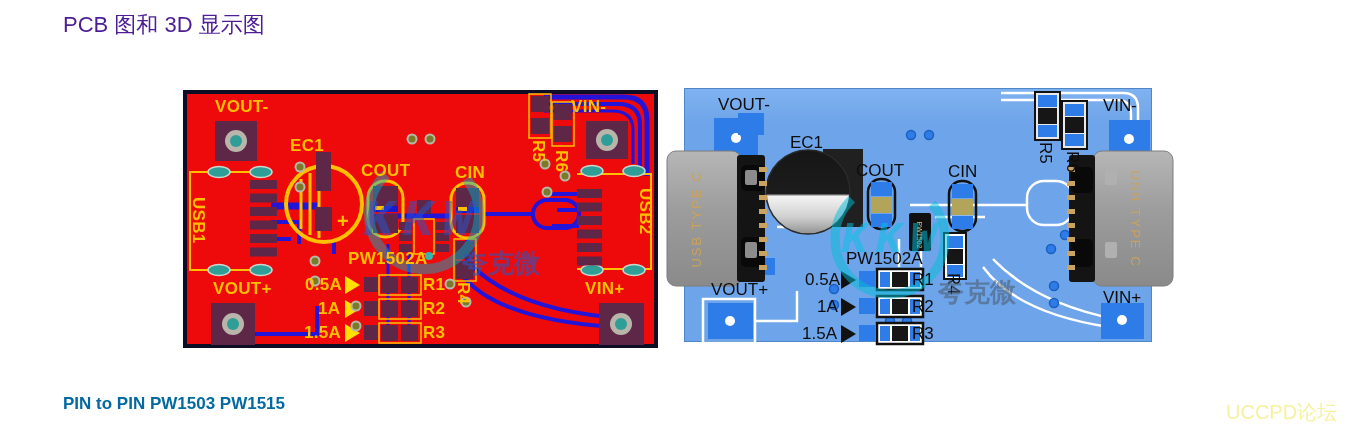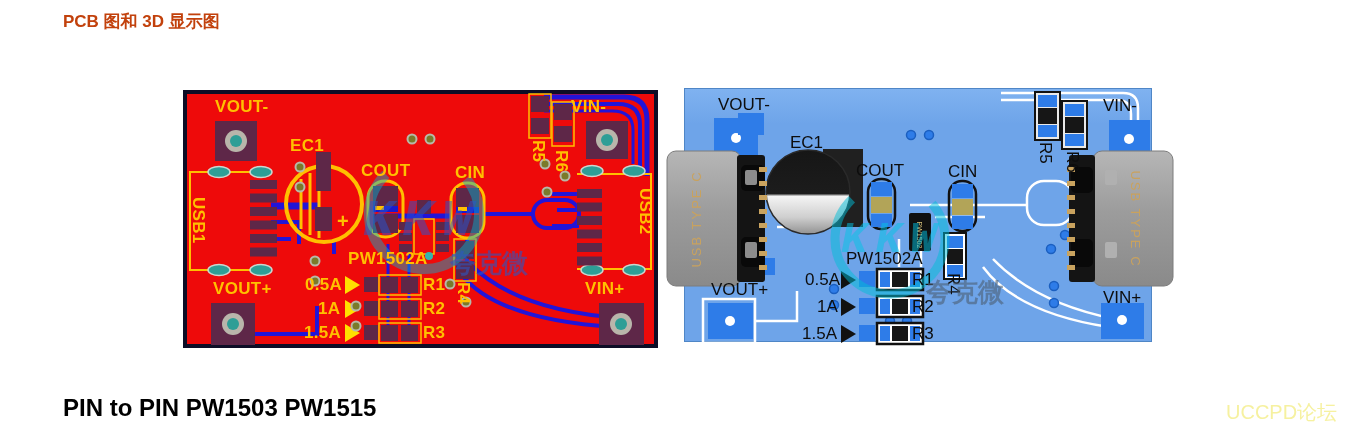--- a/index.html
+++ b/index.html
@@ -1,37 +1,37 @@
 <!DOCTYPE html>
 <html><head>
 <meta charset="utf-8">
 <style>
   html,body{margin:0;padding:0;}
   body{width:1369px;height:429px;background:#ffffff;position:relative;overflow:hidden;
        font-family:"Liberation Sans",sans-serif;}
-  .title{position:absolute;left:63px;top:10px;font-size:17px;font-weight:700;color:#c2410c;}
-  .footer{position:absolute;left:63px;top:394px;font-size:24px;font-weight:700;color:#000000;}
+  .title{position:absolute;left:63px;top:10px;font-size:22px;font-weight:400;color:#4c1d95;}
+  .footer{position:absolute;left:63px;top:394px;font-size:17px;font-weight:700;color:#0369a1;}
   .forum{position:absolute;left:1226px;top:399px;font-size:20px;font-weight:400;color:#f6f1a0;}
   .board{position:absolute;}
   .board svg{position:absolute;left:0;top:0;overflow:visible;}
   
   .board-red{left:183px;top:90px;width:475px;height:258px;background:#ee0a0a;
              border:4px solid #0d0d26;box-sizing:border-box;}
   .lbl{position:absolute;line-height:1;white-space:nowrap;}
   .lbl-r{color:#ffc000;font-weight:700;font-size:17px;letter-spacing:.3px;}
   .lbl-b{color:#0d0d0d;font-weight:500;font-size:17px;}
   .v{writing-mode:vertical-rl;}
   
   .board-blue{left:684px;top:88px;width:468px;height:254px;
               background:linear-gradient(#7fb2f0,#6ea4e9 14%);
               border:1px solid #4f86c6;box-sizing:border-box;}
   .wm-kkw{position:absolute;font-style:italic;font-weight:800;letter-spacing:8px;pointer-events:none;font-family:Liberation Mono, monospace;}
   .wm-kkw-red{left:176px;top:98px;font-size:52px;color:rgba(35,85,210,.5);}
   .wm-kkw-blue{left:156px;top:126px;font-size:44px;color:rgba(0,195,230,.5);}
-  .wm-cn{position:absolute;font-weight:700;font-size:26px;pointer-events:none;}
+  .wm-cn{position:absolute;font-weight:700;font-size:26px;pointer-events:none;margin-left:12px;}
   .wm-cn-red{left:263px;top:152px;color:rgba(45,85,190,.62);}
   .wm-cn-blue{left:241px;top:186px;color:rgba(75,95,115,.6);}
 </style>
 </head>
 <body>
 
 <div class="title">PCB 图和 3D 显示图</div>
 
 <div class="board board-red">
   <svg width="467" height="250" viewBox="0 0 467 250">

